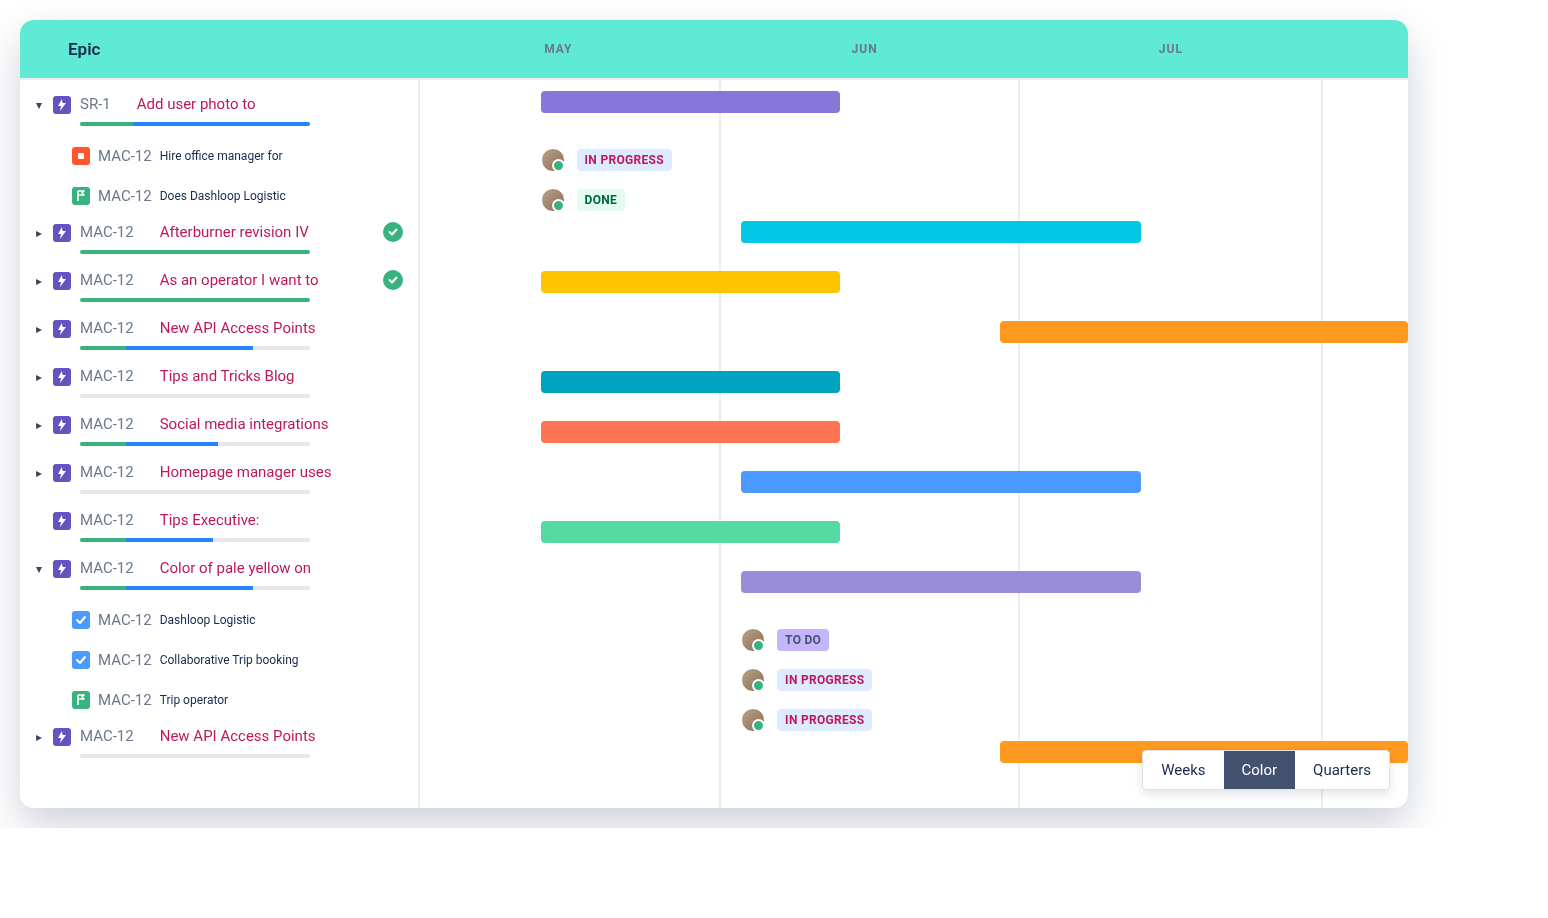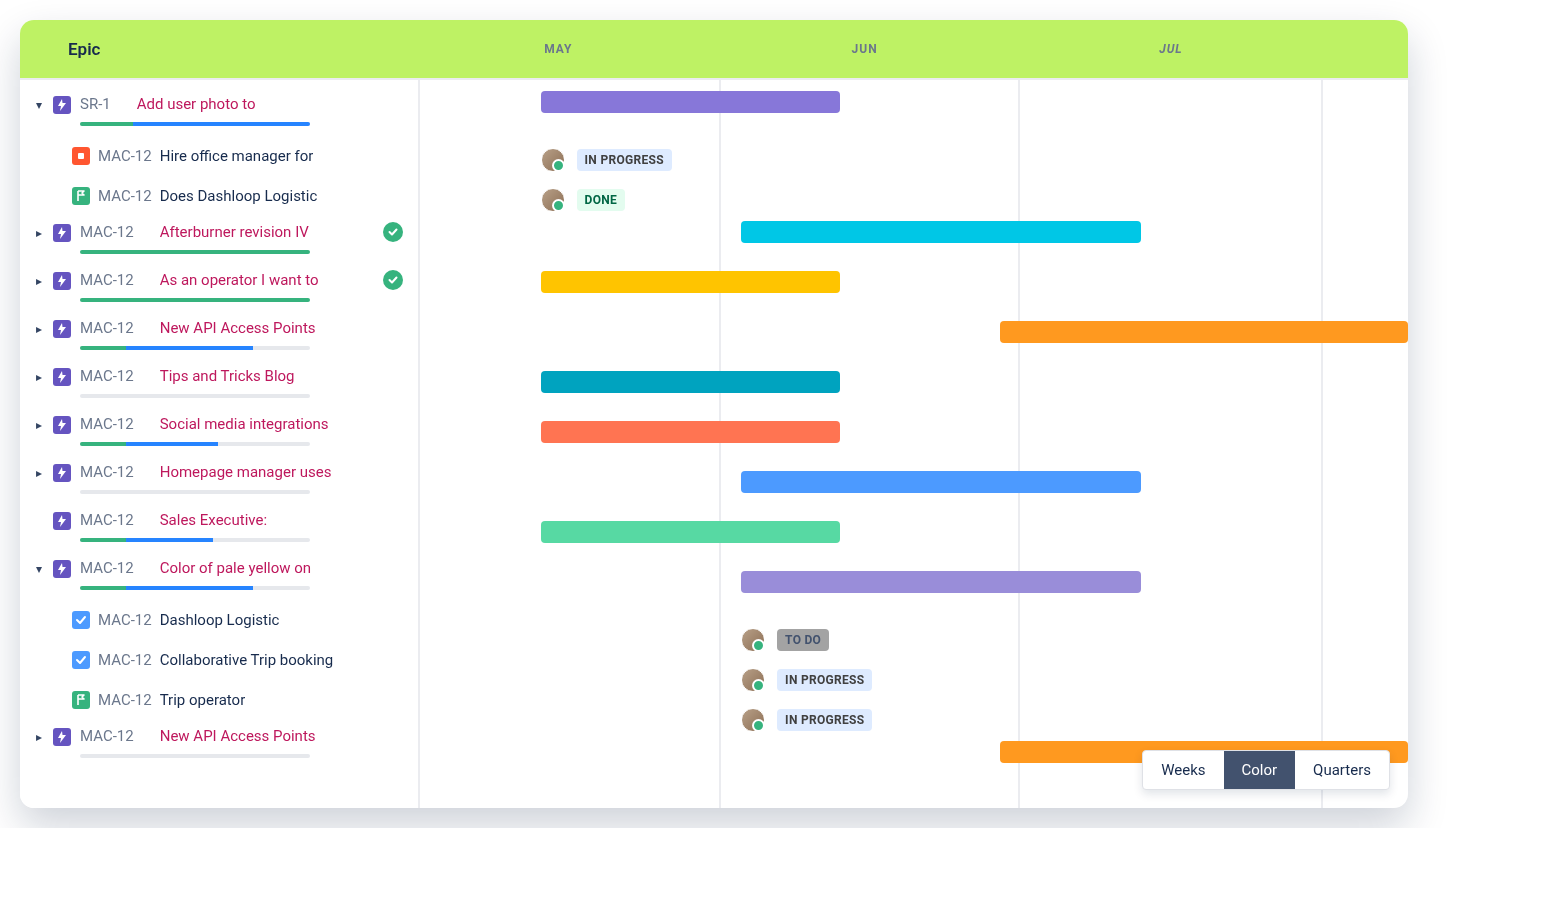--- a/index.html
+++ b/index.html
@@ -11,21 +11,21 @@
     border-radius:14px;
     box-shadow: 0 18px 40px rgba(9,30,66,0.20);
     background:#fff;
     overflow:hidden;
     position:relative;
     display:flex;
     flex-direction:column;
   }
   .header-row {
     height:60px;
-    background:#bef264;
+    background:#5eead4;
     border-bottom:2px solid #EBECF0;
     display:flex;
     align-items:center;
   }
   .header-left {
     width:400px;
     padding-left:48px;
     font-weight:600;
     font-size:17px;
     color:#172B4D;
@@ -116,21 +116,21 @@
   }
   .child-row {
     display:flex;
     align-items:center;
     padding:0 12px 0 52px;
     height:40px;
     gap:8px;
   }
   .child-row .type-icon { flex-shrink:0; }
   .child-key { color:#6B778C; font-size:15px; }
-  .child-title { color:#172B4D; font-size:15px; white-space:nowrap; overflow:hidden; }
+  .child-title { color:#172B4D; font-size:12px; white-space:nowrap; overflow:hidden; }
   
   .timeline {
     flex:1;
     position:relative;
     overflow:hidden;
   }
   .month-line {
     position:absolute;
     top:0; bottom:0;
     width:2px;
@@ -164,23 +164,23 @@
     background:#36B37E;
     border:2px solid #fff;
   }
   .status-pill {
     font-size:12px;
     font-weight:700;
     letter-spacing:.3px;
     padding:4px 8px;
     border-radius:4px;
   }
-  .status-inprogress { background:#DEEBFF; color:#404040; }
+  .status-inprogress { background:#DEEBFF; color:#be185d; }
   .status-done { background:#E3FCEF; color:#006644; }
-  .status-todo { background:#a3a3a3; color:#42526E; }
+  .status-todo { background:#c4b5fd; color:#42526E; }
   
   .granularity-toggle {
     position:absolute;
     right:18px;
     bottom:18px;
     display:flex;
     background:#fff;
     border:1px solid #DFE1E6;
     border-radius:4px;
     overflow:hidden;
@@ -201,21 +201,21 @@
 </head>
 <body>
 
 <div class="app-window">
 
   <div class="header-row">
     <div class="header-left">Epic</div>
     <div class="header-months" id="header-months">
         <div class="month-label" style="left: 14%;">MAY</div>
         <div class="month-label" style="left: 45%;">JUN</div>
-        <div class="month-label" style="left: 76%; font-style: italic;">JUL</div>
+        <div class="month-label" style="left: 76%;">JUL</div>
       </div>
   </div>
 
   <div class="body-row">
     <div class="sidebar" id="sidebar">
         <div class="epic-row">
           <div class="chevron-col">
             <span class="chevron">▾</span>
           </div>
           <div class="icon-col">
@@ -399,21 +399,21 @@
           <div class="icon-col">
             <div class="type-icon" style="background:#6554C0">
               <svg width="14" height="14" viewBox="0 0 14 14">
                 <path d="M7 1 L3 8 L6 8 L5 13 L11 5 L7.5 5 Z" fill="white"></path>
               </svg>
             </div>
           </div>
           <div class="text-col">
             <div class="epic-line">
               <span class="issue-key">MAC-12</span>
-              <span class="issue-title">Sales Executive:</span>
+              <span class="issue-title">Tips Executive:</span>
             </div>
             <div class="progress-bar">
               <div class="progress-seg" style="width:20%;background:#36B37E"></div>
               <div class="progress-seg" style="width:38%;background:#2684FF"></div>
             </div>
           </div>
         </div>
         <div class="epic-row">
           <div class="chevron-col">
             <span class="chevron">▾</span>

